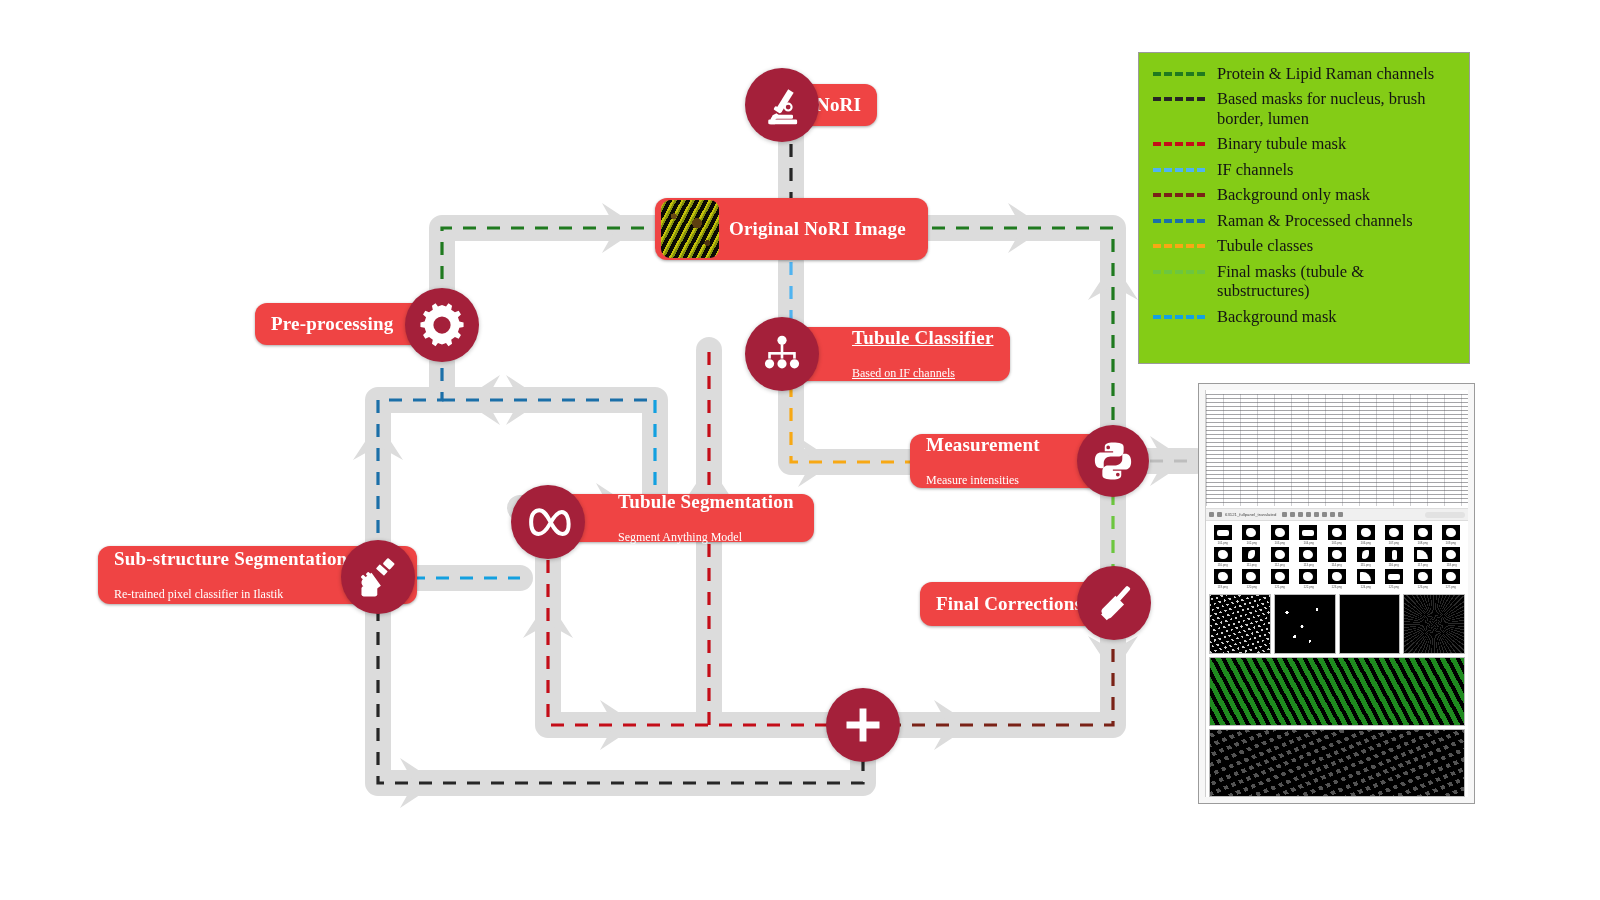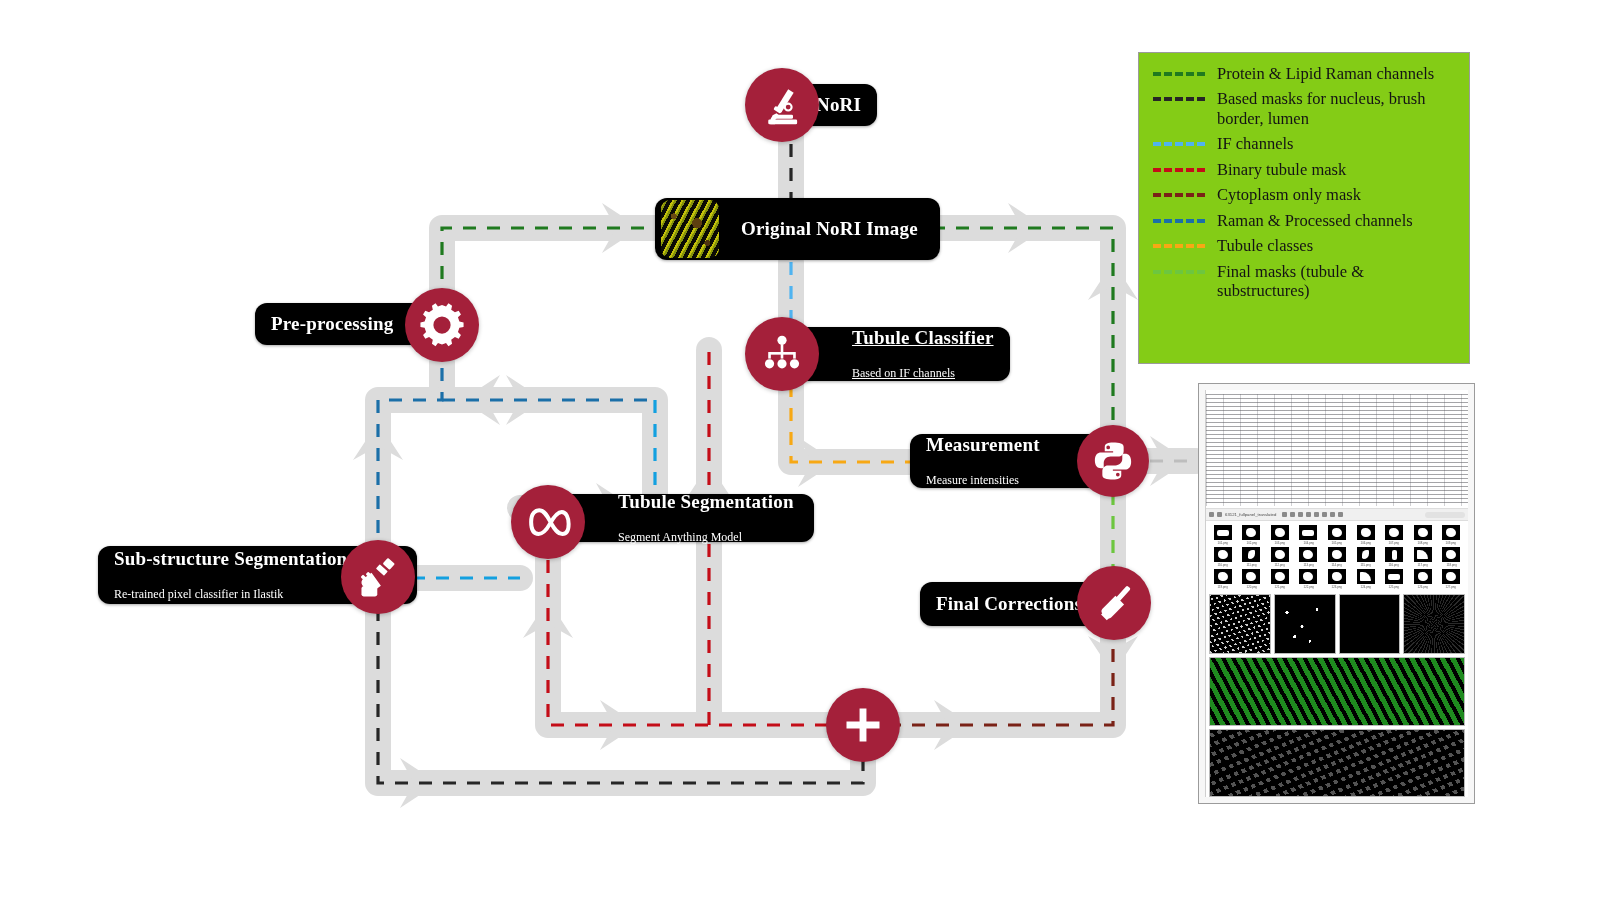--- a/index.html
+++ b/index.html
@@ -12,21 +12,21 @@
     position: relative;
     width: 1600px; height: 900px;
     background: #ffffff;
     overflow: hidden;
   }
   #wires { position: absolute; left: 0; top: 0; width: 1600px; height: 900px; }
 
   
   .chip {
     position: absolute;
-    background: #000000;
+    background: #ef4444;
     color: #ffffff;
     border-radius: 12px;
     display: flex;
     align-items: center;
     padding: 0 16px;
     box-shadow: 0 1px 3px rgba(0,0,0,.35);
     white-space: nowrap;
   }
   .chip .txtwrap { display: flex; flex-direction: column; justify-content: center; line-height: 1.08; }
   .chip .title {
@@ -321,21 +321,21 @@
         <rect x="12" y="53" width="42" height="7" rx="2"></rect>
         <rect x="18" y="46" width="30" height="6" rx="2" transform="rotate(0 33 49)"></rect>
         <path d="M41 9 l8 5 -18 29 -8 -5z"></path>
         <rect x="20" y="36" width="12" height="6" rx="2" transform="rotate(32 26 39)"></rect>
         <path d="M24 44 c-8 4 -10 9 -9 16 h7 c-1 -6 1 -9 7 -12z"></path>
         <circle cx="41" cy="35" r="5" fill="none" stroke="#fff" stroke-width="3"></circle>
       </g>
     </svg>
   </div>
 
-  <div class="chip" style="left:655px; top:198px; height:62px; padding-left:6px; padding-right:22px;gap:12px;">
+  <div class="chip" style="left:655px; top:198px; height:62px; padding-left:6px; padding-right:22px;">
     <span class="thumb"></span>
     <span class="txtwrap">
       <span class="title">Original NoRI Image</span>
     </span>
   </div>
 
   <div class="chip" style="left:255px; top:303px; height:42px; padding-right:56px;">
     <span class="txtwrap">
       <span class="title">Pre-processing</span>
     </span>
@@ -439,42 +439,46 @@
   <div id="legend">
     <div class="leg-row">
       <span class="leg-dash" style="border-color:#1F7A1F;"></span>
       <span class="leg-txt">Protein &amp; Lipid Raman channels</span>
     </div>
     <div class="leg-row">
       <span class="leg-dash" style="border-color:#262626;"></span>
       <span class="leg-txt">Based masks for nucleus, brush border, lumen</span>
     </div>
     <div class="leg-row">
+      <span class="leg-dash" style="border-color:#C40D18;"></span>
+      <span class="leg-txt">Binary tubule mask</span>
+    </div>
+    <div class="leg-row">
       <span class="leg-dash" style="border-color:#4FB3F0;"></span>
       <span class="leg-txt">IF channels</span>
     </div>
     <div class="leg-row">
-      <span class="leg-dash" style="border-color:#C40D18;"></span>
-      <span class="leg-txt">Binary tubule mask</span>
-    </div>
-    <div class="leg-row">
       <span class="leg-dash" style="border-color:#7A2217;"></span>
-      <span class="leg-txt">Cytoplasm only mask</span>
+      <span class="leg-txt">Background only mask</span>
     </div>
     <div class="leg-row">
       <span class="leg-dash" style="border-color:#1B6FA8;"></span>
       <span class="leg-txt">Raman &amp; Processed channels</span>
     </div>
     <div class="leg-row">
       <span class="leg-dash" style="border-color:#F7A814;"></span>
       <span class="leg-txt">Tubule classes</span>
     </div>
     <div class="leg-row">
       <span class="leg-dash" style="border-color:#6DC63F;"></span>
       <span class="leg-txt">Final masks (tubule &amp; substructures)</span>
+    </div>
+    <div class="leg-row">
+      <span class="leg-dash" style="border-color:#13A0E0;"></span>
+      <span class="leg-txt">Background mask</span>
     </div>
   </div>
 
   <div id="results">
     <div class="res-inner">
 
       <div class="sheet"></div>
 
       <div class="finder-bar">
         <span class="fb-ico"></span>

